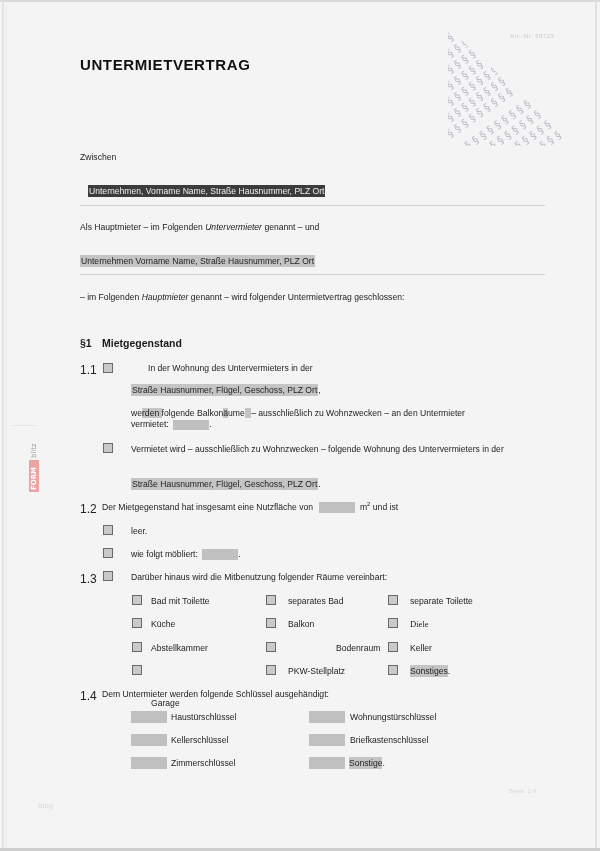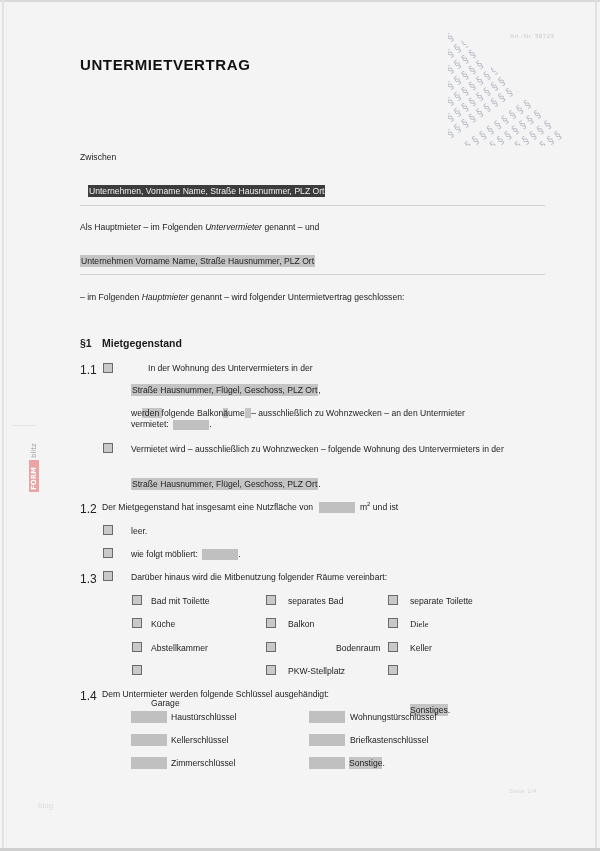--- a/index.html
+++ b/index.html
@@ -147,21 +147,21 @@
 <div class="cb" style="left:266px; top:642px;"></div>
 <div class="text" style="left:288px; top:643px;margin-left:48px;">Bodenraum</div>
 <div class="cb" style="left:388px; top:642px;"></div>
 <div class="text" style="left:410px; top:643px;">Keller</div>
 
 <div class="cb" style="left:132px; top:665px;"></div>
 <div class="text" style="left:151px; top:666px;margin-top:32px;">Garage</div>
 <div class="cb" style="left:266px; top:665px;"></div>
 <div class="text" style="left:288px; top:666px;">PKW-Stellplatz</div>
 <div class="cb" style="left:388px; top:665px;"></div>
-<div class="text" style="left:410px; top:666px;margin-top:39px;">
+<div class="text" style="left:410px; top:666px;">
   <span class="hl" style="padding:1px 0">Sonstiges</span><span>.</span>
 </div>
 
 <div class="num-label" style="left:80px; top:689px;">1.4</div>
 <div class="text" style="left:102px; top:689px;">Dem Untermieter werden folgende Schlüssel ausgehändigt:</div>
 
 <div class="key-field" style="left:131px; top:711px;"></div>
 <div class="text" style="left:171px; top:712px;">Haustürschlüssel</div>
 <div class="key-field" style="left:309px; top:711px;"></div>
 <div class="text" style="left:350px; top:712px;">Wohnungstürschlüssel</div>

